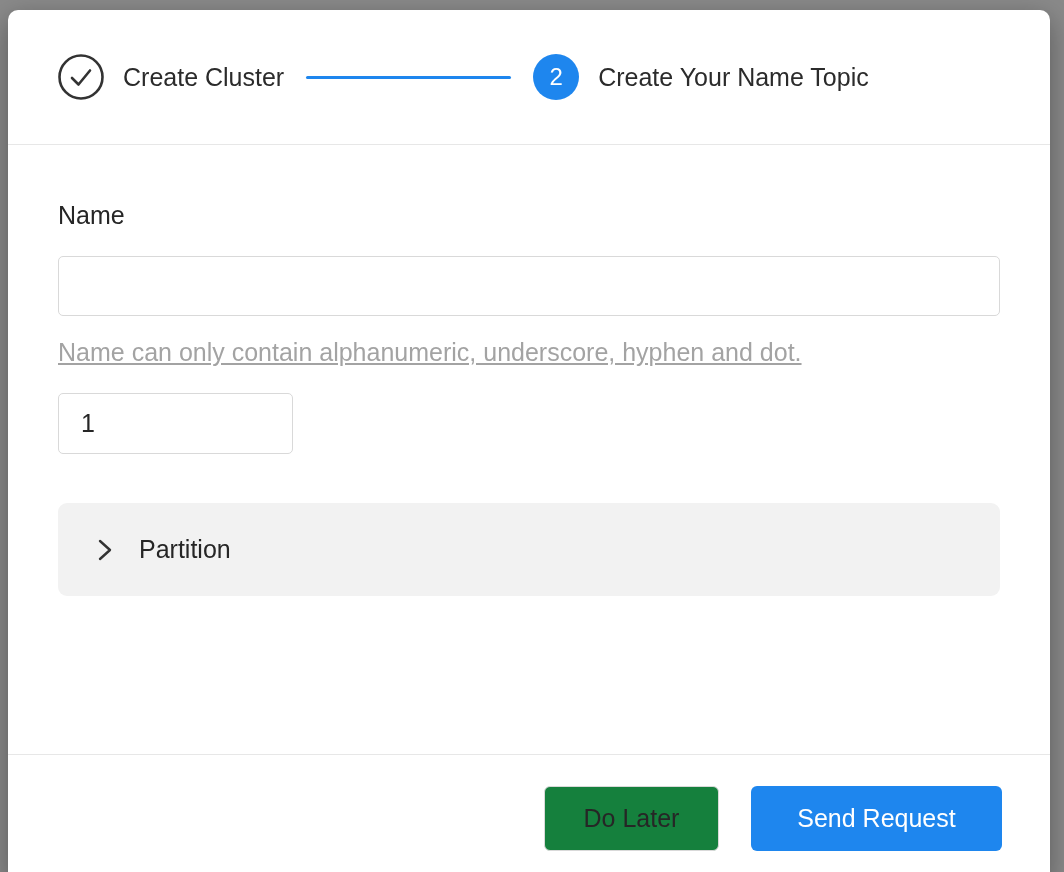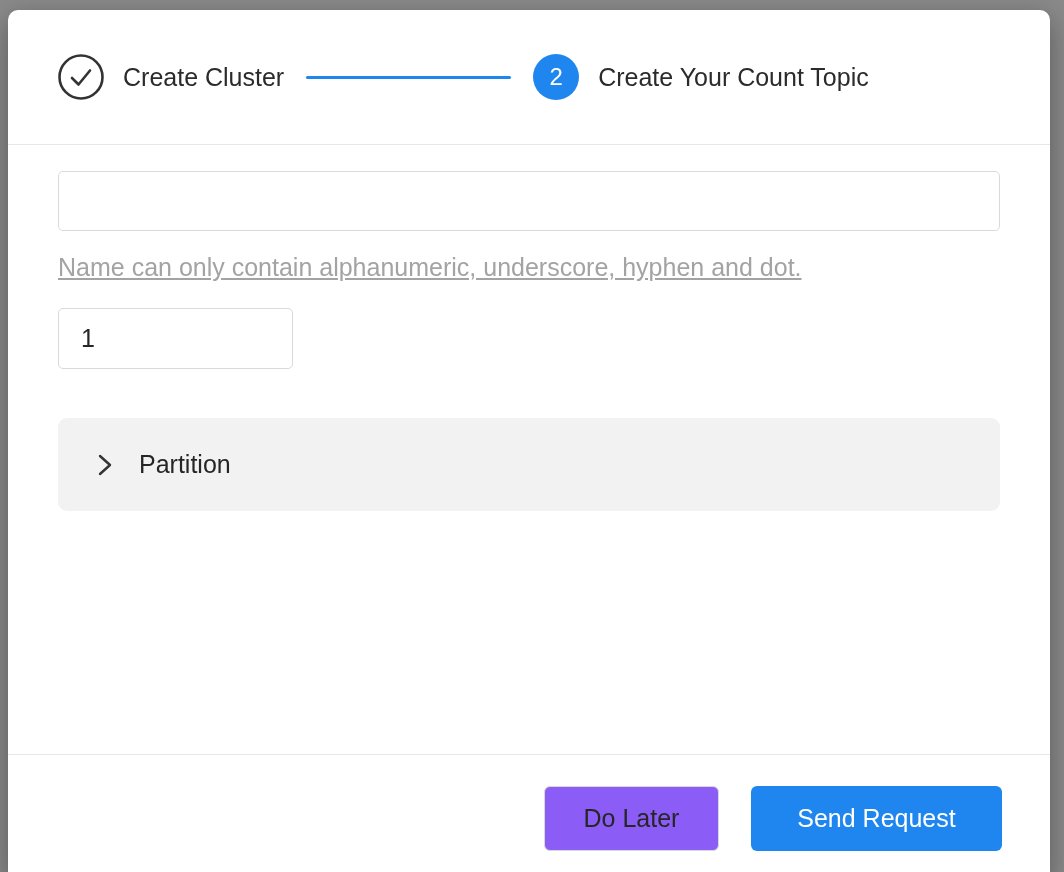--- a/index.html
+++ b/index.html
@@ -108,21 +108,21 @@
   .btn {
     height: 65px;
     border-radius: 6px;
     font-family: inherit;
     font-size: 25px;
     cursor: pointer;
     display: flex; align-items: center; justify-content: center;
   }
   .btn-secondary {
     width: 175px;
-    background: #8b5cf6;
+    background: #15803d;
     border: 1px solid #d9d9d9;
     color: #262626;
   }
   .btn-primary {
     width: 251px;
     background: var(--accent);
     border: none;
     color: #ffffff;
   }
 </style>
@@ -146,28 +146,29 @@
           </div>
           <span class="step-label">Create Cluster</span>
         </div>
 
         <div class="connector"></div>
 
         <div class="step">
           <div class="step-circle active">
             <span>2</span>
           </div>
-          <span class="step-label">Create Your Count Topic</span>
+          <span class="step-label">Create Your Name Topic</span>
         </div>
 
       </div>
     </div>
 
     <div class="modal-body">
 
+      <div class="field-label name-label">Name</div>
       <input class="text-input" type="text" value="" style="">
       <div class="help-text">Name can only contain alphanumeric, underscore, hyphen and dot.</div>
 
       <input class="text-input partition-input" type="text" value="1" style="">
 
       <div class="advanced-toggle">
         <span class="chevron">
           <svg width="16" height="26" viewBox="0 0 16 26" fill="none">
             <path d="M3 4 L13 13 L3 22" stroke="currentColor" stroke-width="2.4" stroke-linecap="round" stroke-linejoin="round"></path>
           </svg>

